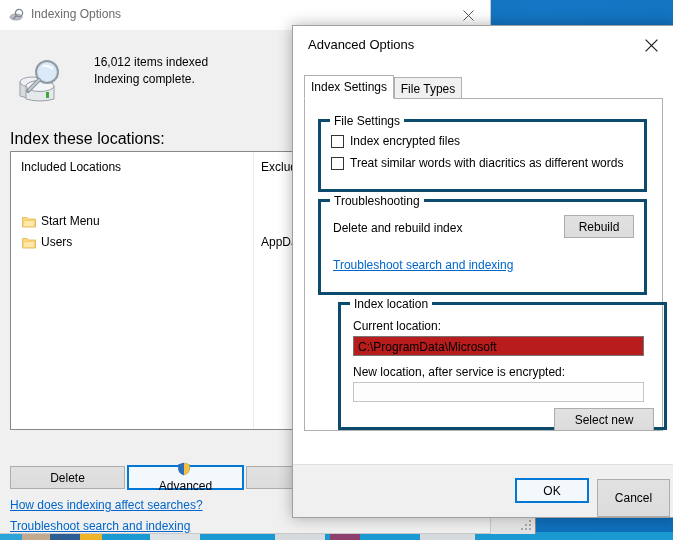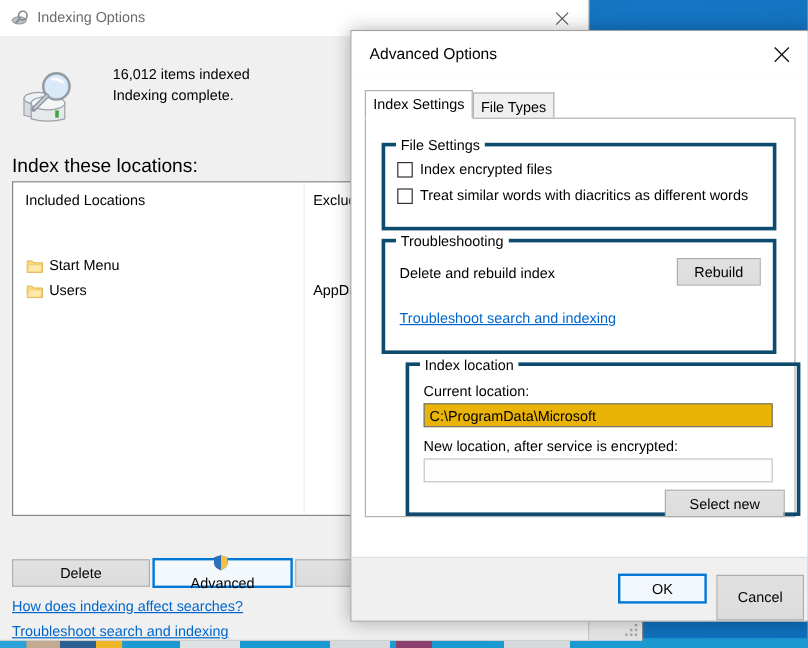--- a/index.html
+++ b/index.html
@@ -181,21 +181,21 @@
   #cb-encrypted { top:12px; }
   #cb-diacritics { top:34px; }
 
   #trouble-text { position:absolute; left:12px; top:19px; font-size:12px; }
   #btn-rebuild { left:243px; top:13px; width:70px; height:23px; }
   #link-trouble-adv { left:12px; top:56px; }
 
   #loc-cur-label { position:absolute; left:12px; top:14px; font-size:12px; }
   #loc-cur-field {
     position:absolute; left:12px; top:31px; width:291px; height:20px;
-    background:#eab308; border:1px solid #767676; box-sizing:border-box;
+    background:#b91c1c; border:1px solid #767676; box-sizing:border-box;
     font-size:12px; padding:2px 4px; color:#000; line-height:16px;
     white-space:nowrap; overflow:hidden;
   }
   #loc-new-label { position:absolute; left:12px; top:60px; font-size:12px; }
   #loc-new-field {
     position:absolute; left:12px; top:77px; width:291px; height:20px;
     background:#fdfdfd; border:1px solid #c5c5c5; box-sizing:border-box;
     font-size:12px; padding:2px 4px; color:#555; line-height:16px;
   }
   #btn-selectnew { left:213px; top:103px; width:100px; height:23px; }

